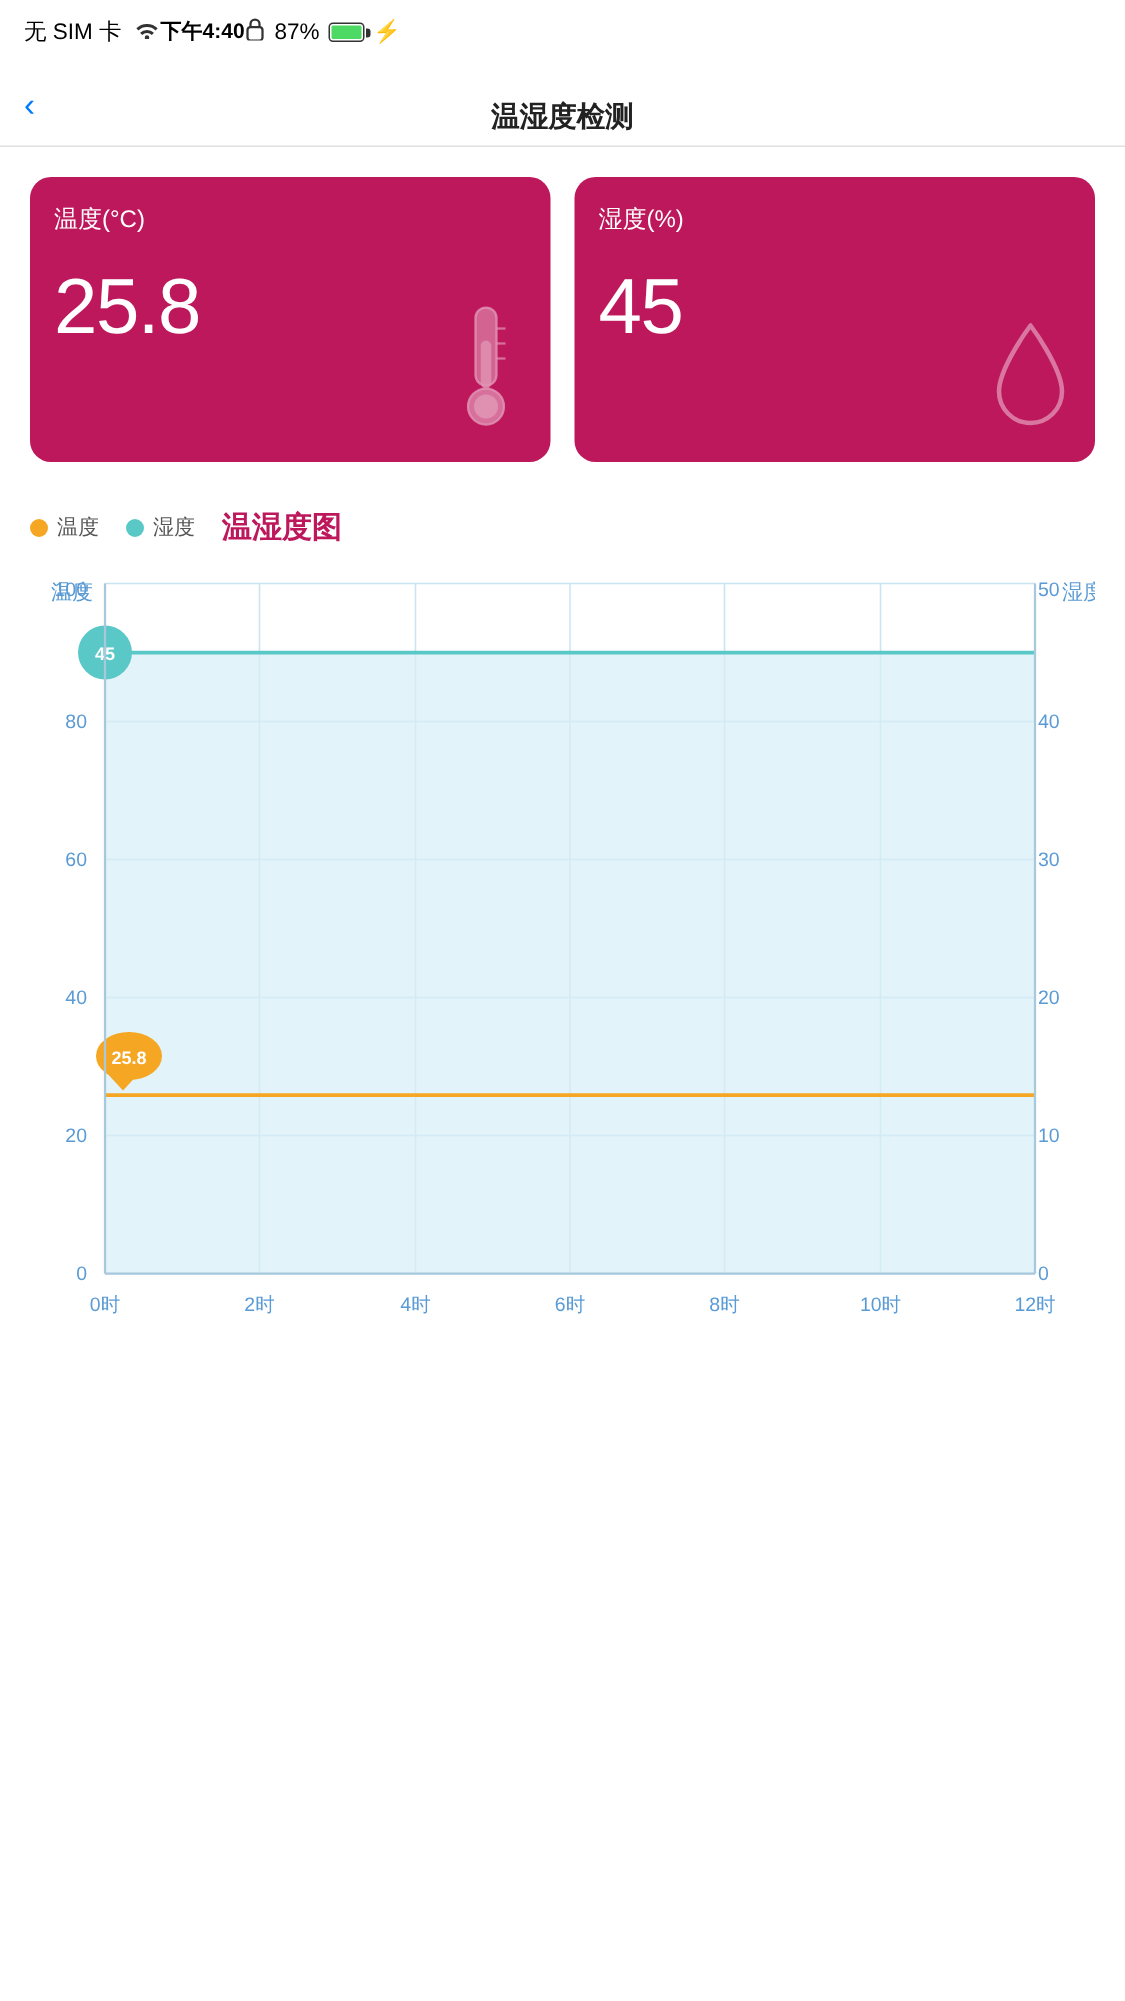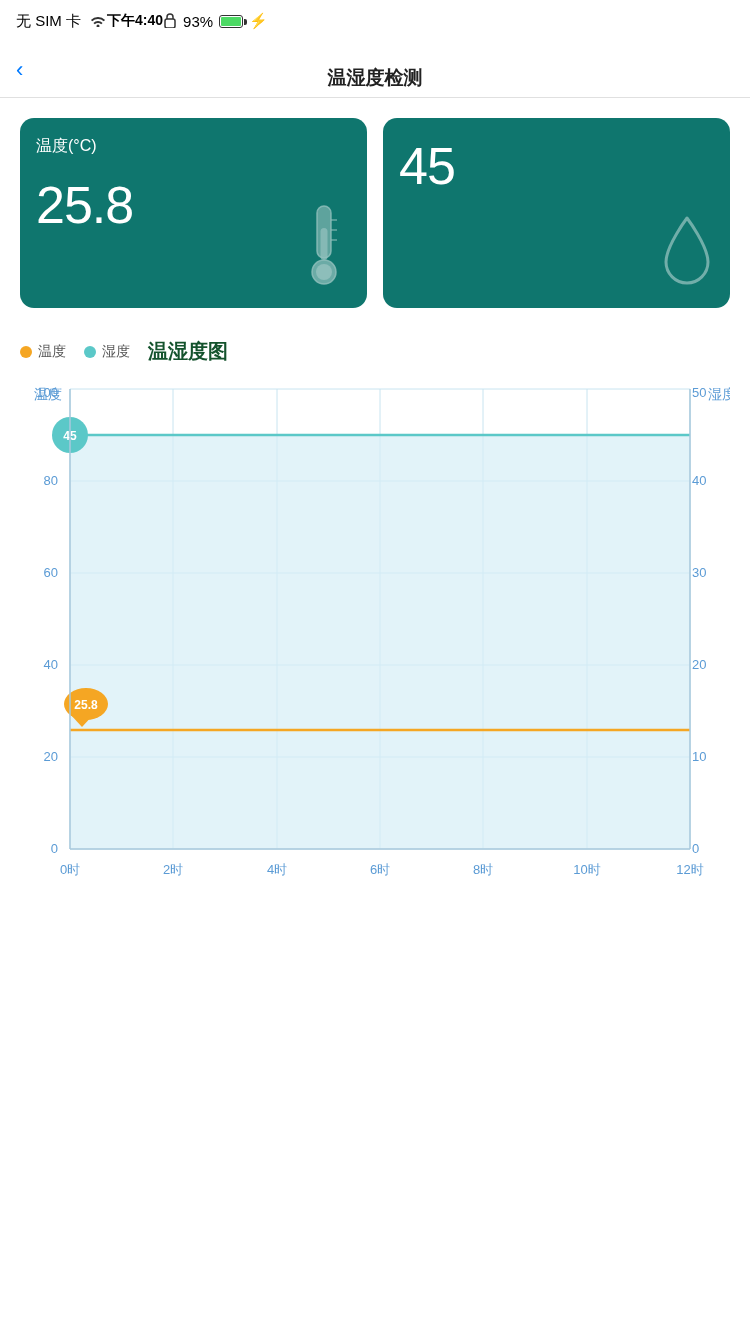--- a/index.html
+++ b/index.html
@@ -66,21 +66,21 @@
     }
 
     
     .cards-row {
       display: flex;
       gap: 16px;
       margin-bottom: 30px;
     }
     .card {
       flex: 1;
-      background: #0f766e;
+      background: #be185d;
       border-radius: 14px;
       padding: 18px 16px 14px 16px;
       color: #fff;
       position: relative;
       min-height: 190px;
       overflow: hidden;
     }
     .card-label {
       font-size: 16px;
       font-weight: 500;
@@ -113,21 +113,21 @@
       display: flex; align-items: center; gap: 18px;
       margin-right: 18px;
     }
     .legend-item {
       display: flex; align-items: center; gap: 6px; font-size: 14px; color: #555;
     }
     .legend-dot {
       width: 12px; height: 12px; border-radius: 50%;
     }
     .chart-title {
-      font-size: 20px; font-weight: 600; color: #14532d;
+      font-size: 20px; font-weight: 600; color: #be185d;
     }
 
     
     .chart-container {
       position: relative;
       width: 100%;
       padding-bottom: 10px;
     }
     .chart-svg {
       display: block;
@@ -148,21 +148,21 @@
     </span>
   </div>
   <div class="status-center">下午4:40</div>
   <div class="status-right">
     <span>
       <svg width="14" height="16" viewBox="0 0 14 16">
           <rect x="2" y="7" width="10" height="9" rx="2" fill="none" stroke="#333" stroke-width="1.5"></rect>
           <path d="M4 7V5a3 3 0 0 1 6 0v2" fill="none" stroke="#333" stroke-width="1.5"></path>
         </svg>
     </span>
-    <span>93%</span>
+    <span>87%</span>
     <span class="battery-icon">
       <span class="battery-body">
           <span class="battery-fill"></span>
         </span>
     </span>
     <span>⚡</span>
   </div>
 </div>
 
 <div class="nav-bar">
@@ -188,20 +188,21 @@
 
           <rect x="25.5" y="28" width="7" height="32" rx="3.5" fill="rgba(255,255,255,0.75)"></rect>
 
           <circle cx="29" cy="72" r="12" fill="rgba(255,255,255,0.7)" stroke="rgba(255,255,255,0.8)" stroke-width="1.5"></circle>
           <circle cx="29" cy="72" r="8" fill="rgba(255,255,255,0.85)"></circle>
         </svg>
       </div>
     </div>
 
     <div class="card">
+      <div class="card-label">湿度(%)</div>
       <div class="card-value">45</div>
       <div class="card-icon">
         <svg class="drop-svg" viewBox="0 0 58 80" fill="none">
           <path d="M29 8 C29 8, 8 36, 8 52 a21 21 0 0 0 42 0 C50 36, 29 8, 29 8z" fill="none" stroke="rgba(255,255,255,0.75)" stroke-width="3" stroke-linejoin="round"></path>
         </svg>
       </div>
     </div>
 
   </div>
 

